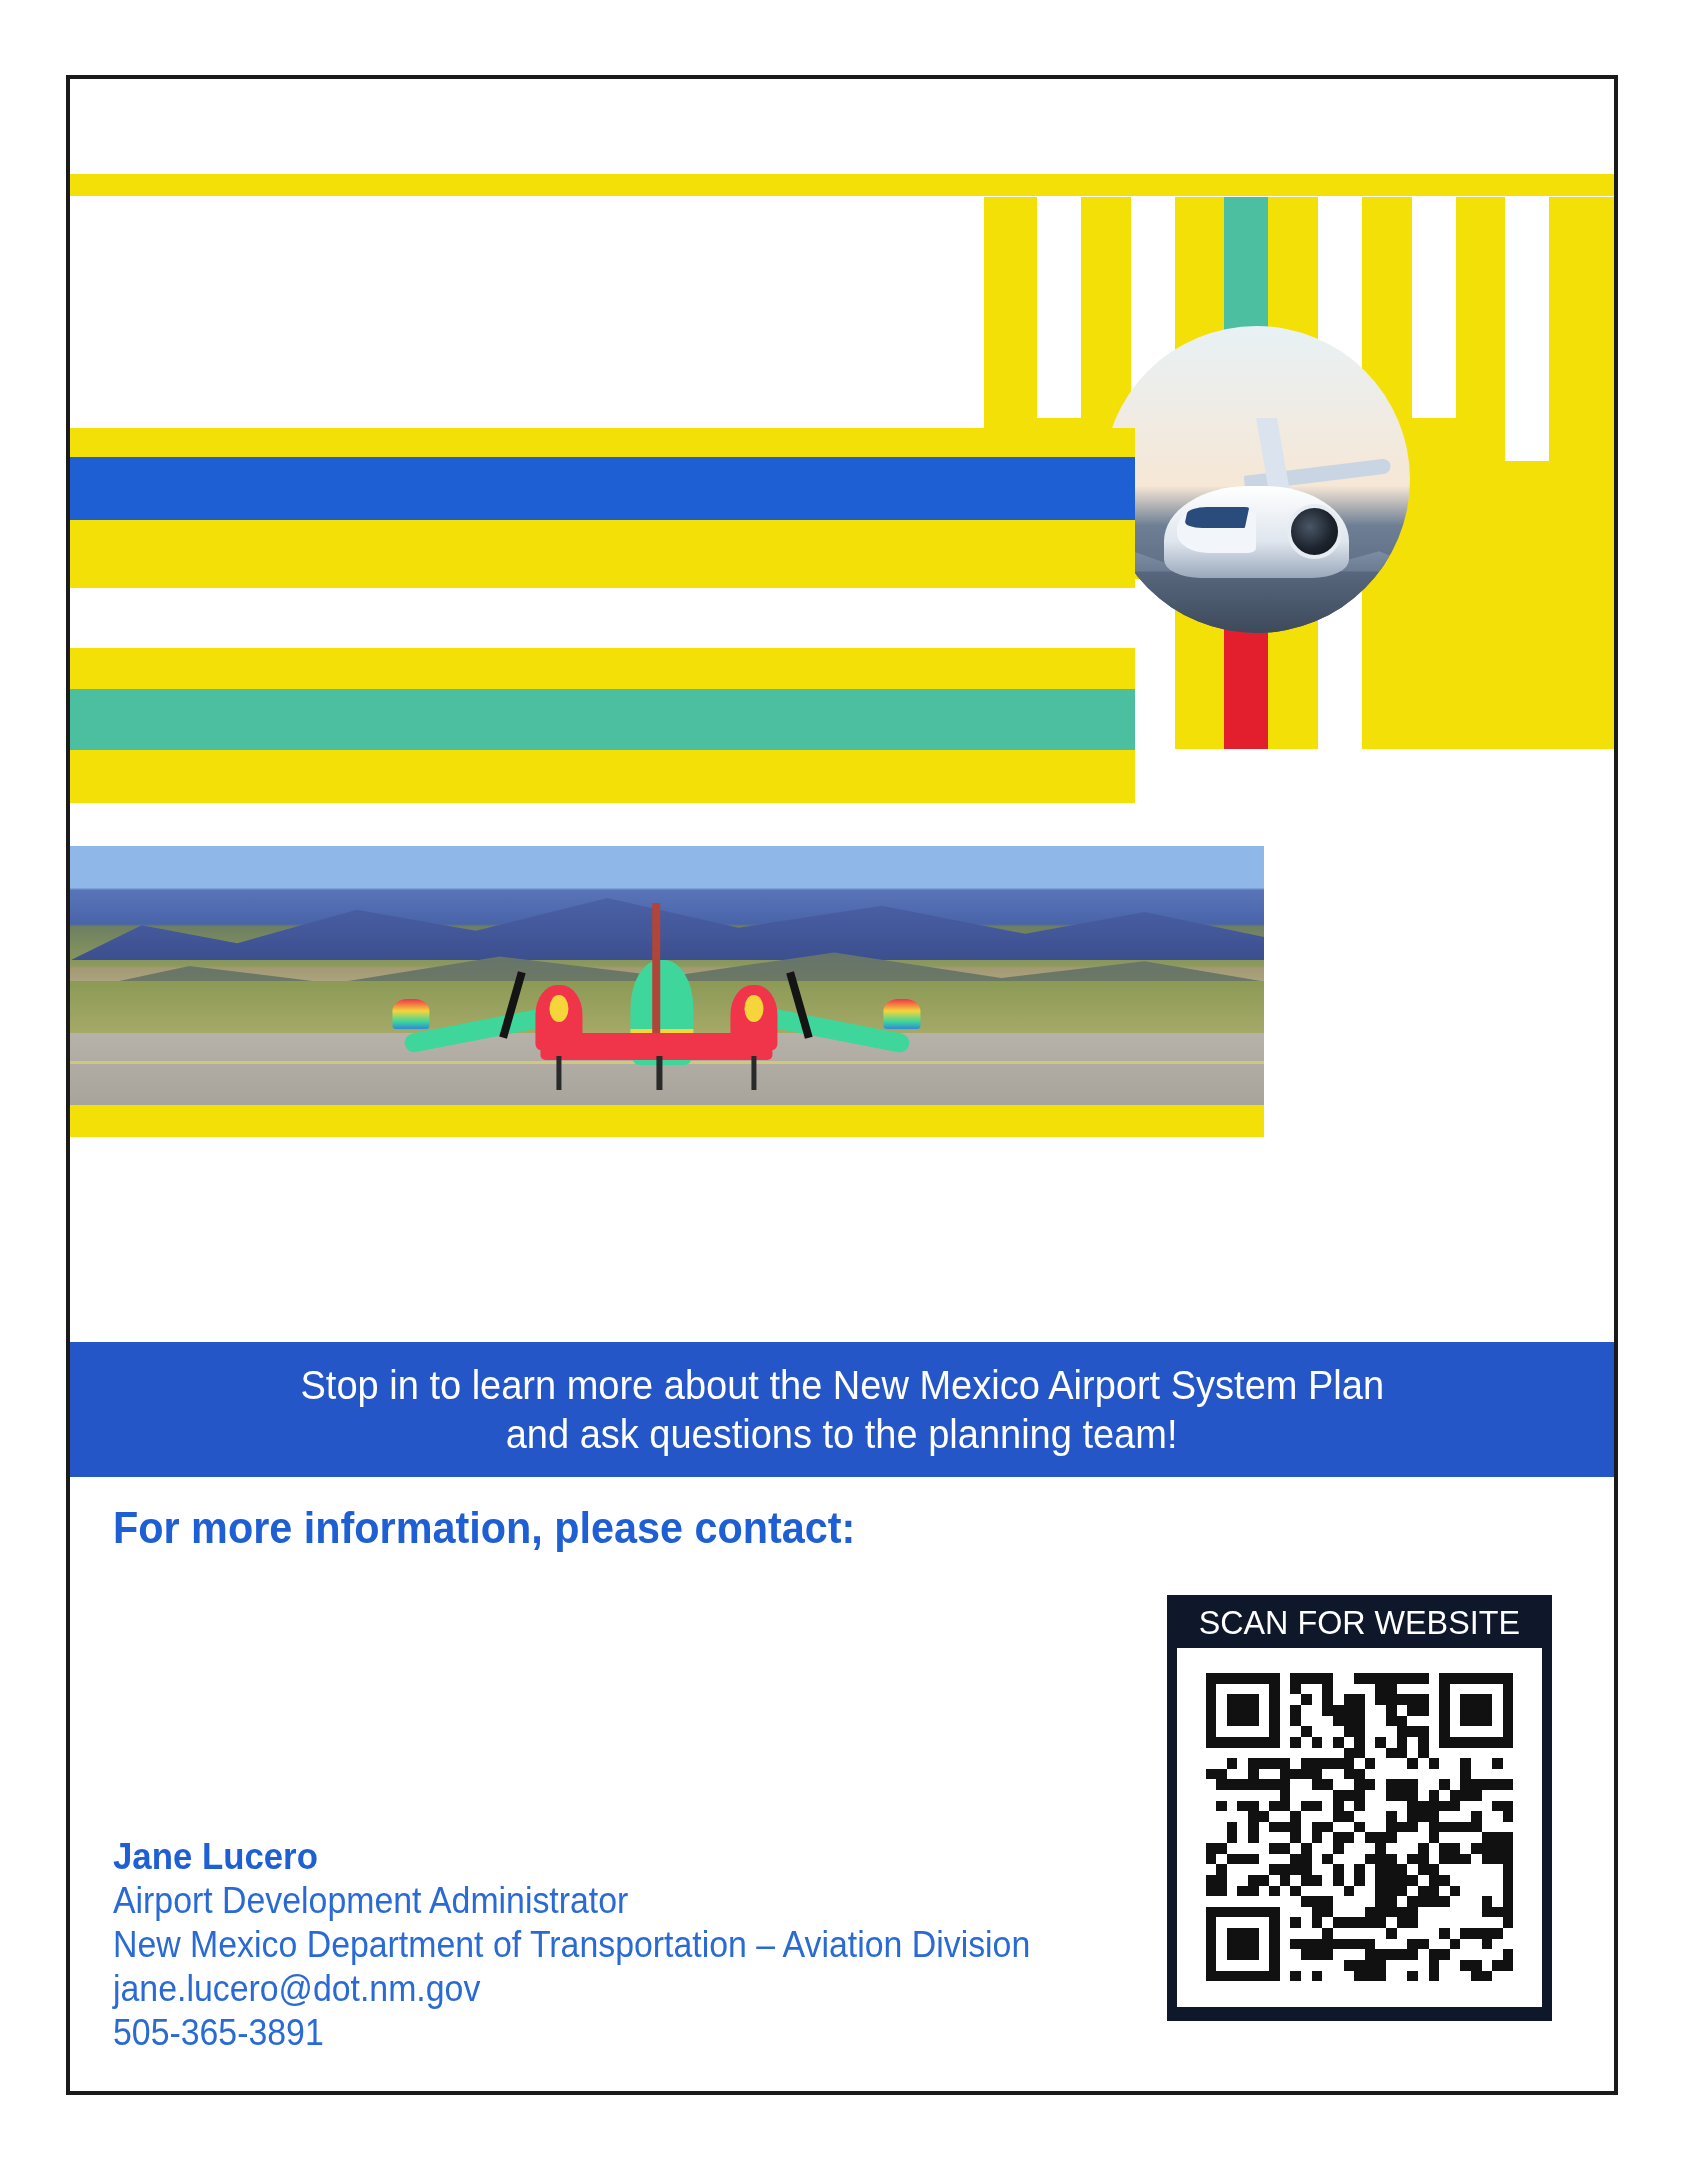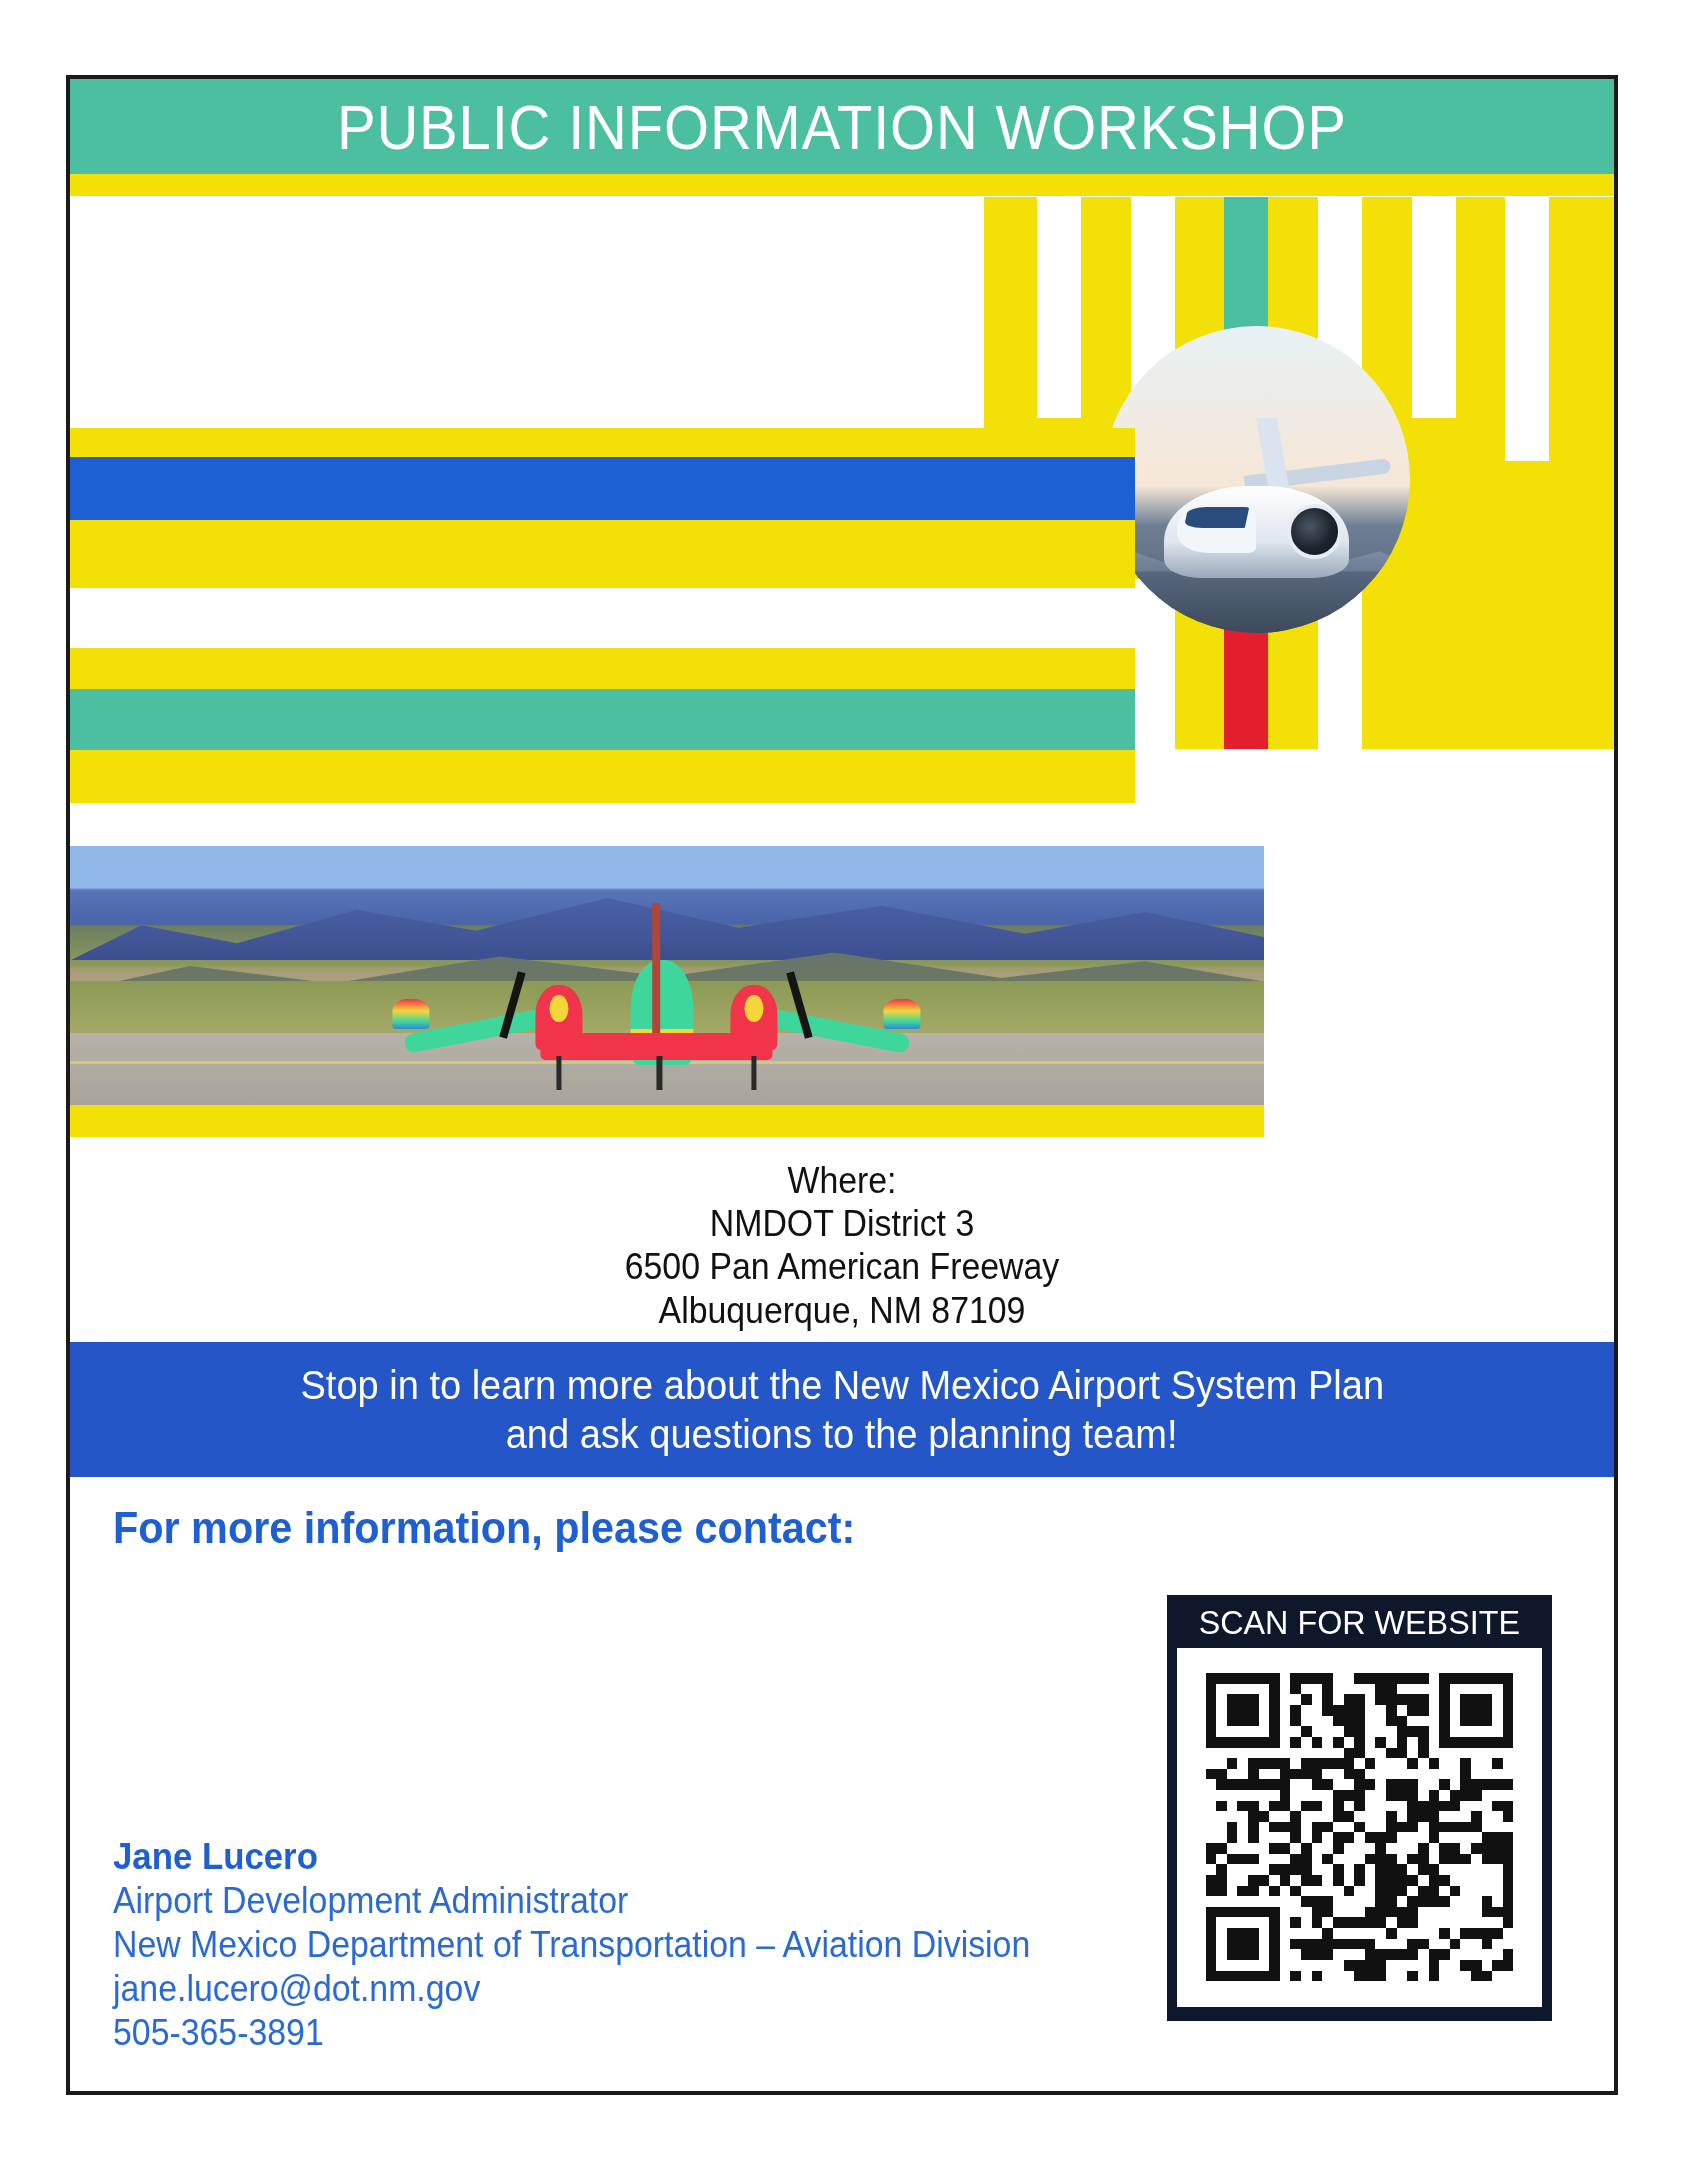--- a/index.html
+++ b/index.html
@@ -493,23 +493,20 @@
     transform: scaleX(0.95);
     white-space: nowrap;
   }
 </style>
 </head>
 <body>
 
 <div class="page">
   <div class="flyer">
 
-    <div class="header-band">
-      <div class="header-title">PUBLIC INFORMATION WORKSHOP</div>
-    </div>
     <div class="header-rule"></div>
 
     <div class="zia">
       <div class="zia-bg"></div>
       <div class="ray-gap g1"></div>
       <div class="ray-gap g2"></div>
       <div class="ray-gap g3"></div>
       <div class="ray-gap g4"></div>
       <div class="ray-gap g5"></div>
       <div class="ray-gap g6"></div>
@@ -564,26 +561,20 @@
         <div class="pl-fin"></div>
         <div class="pl-wing"></div>
         <div class="pl-gear-l"></div>
         <div class="pl-gear-c"></div>
         <div class="pl-gear-r"></div>
       </div>
     </div>
     <div class="photo-yellow-under"></div>
 
     <div class="details">
-      <div class="detail-col">
-        <div class="detail-line">Where:</div>
-        <div class="detail-line">NMDOT District 3</div>
-        <div class="detail-line">6500 Pan American Freeway</div>
-        <div class="detail-line">Albuquerque, NM 87109</div>
-      </div>
     </div>
 
     <div class="callout">
       <div class="callout-line">Stop in to learn more about the New Mexico Airport System Plan</div>
       <div class="callout-line">and ask questions to the planning team!</div>
     </div>
 
     <div class="contact-heading">For more information, please contact:</div>
 
 

